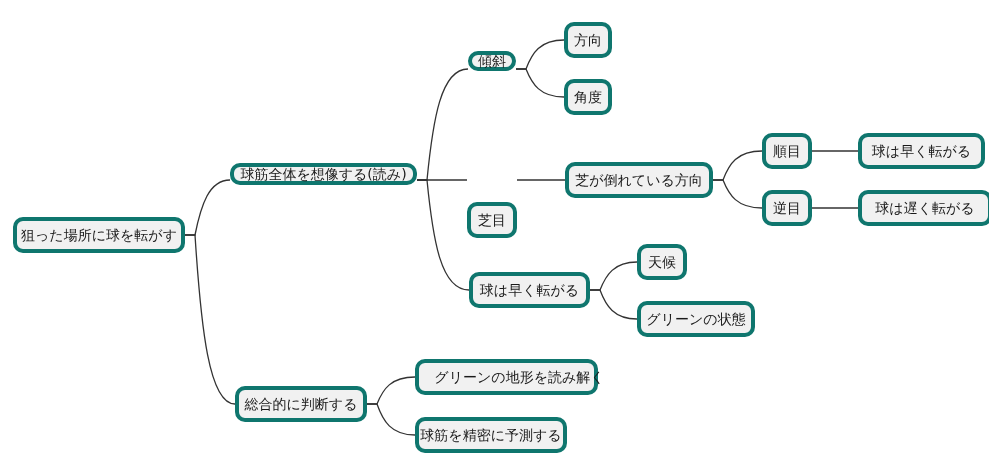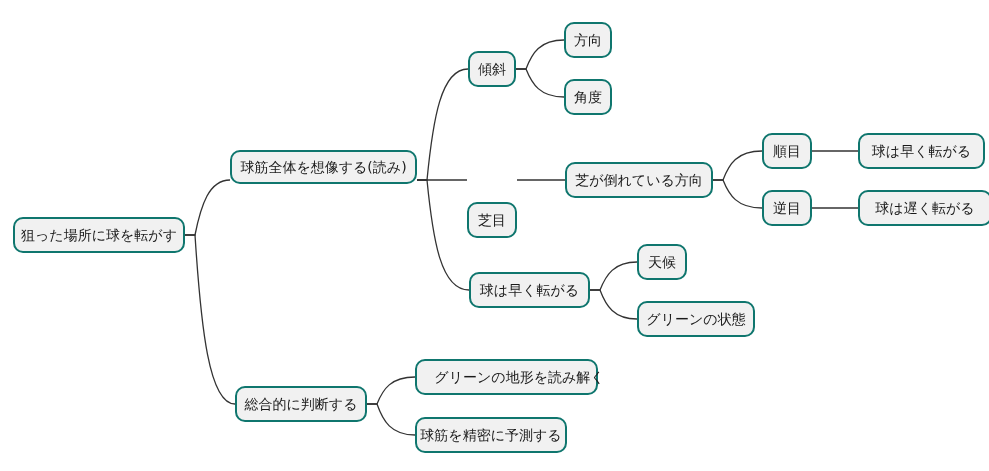--- a/index.html
+++ b/index.html
@@ -24,21 +24,21 @@
   }
   .edges path {
     fill: none;
     stroke: #333333;
     stroke-width: 1.3;
   }
   .node {
     position: absolute;
     box-sizing: border-box;
     background: #f1f1f1;
-    border: 2px solid #0f766e;
+    border: 4px solid #0f766e;
     border-radius: 10px;
     color: #1a1a1a;
     font-size: 14px;
     line-height: 1;
     display: flex;
     align-items: center;
     justify-content: center;
     white-space: nowrap;
   }
 </style>
@@ -60,22 +60,22 @@
     <path d="M713 180 L723 180 C729 195, 737 208, 762 208"></path>
     <path d="M812 151 L858 151"></path>
     <path d="M812 208 L858 208"></path>
     <path d="M590 290 L600 290 C606 275, 614 262, 637 262"></path>
     <path d="M590 290 L600 290 C606 306, 614 319, 637 319"></path>
     <path d="M367 404 L377 404 C383 389, 391 377, 415 377"></path>
     <path d="M367 404 L377 404 C383 421, 391 435, 415 435"></path>
   </svg>
 
   <div class="node" style="left:13px; top:217px; width:172px; height:36px;">狙った場所に球を転がす</div>
-  <div class="node" style="left:230px; top:150px; width:187px; height:34px;">球筋全体を想像する(読み)</div>
-  <div class="node" style="left:468px; top:51px; width:48px; height:36px;">傾斜</div>
+  <div class="node" style="left:230px; top:163px; width:187px; height:22px;">球筋全体を想像する(読み)</div>
+  <div class="node" style="left:468px; top:51px; width:48px; height:20px;">傾斜</div>
   <div class="node" style="left:564px; top:22px; width:48px; height:36px;">方向</div>
   <div class="node" style="left:564px; top:79px; width:48px; height:36px;">角度</div>
   <div class="node" style="left:467px; top:162px; width:50px; height:36px;margin-top:40px;">芝目</div>
   <div class="node" style="left:565px; top:162px; width:148px; height:36px;">芝が倒れている方向</div>
   <div class="node" style="left:762px; top:133px; width:50px; height:36px;">順目</div>
   <div class="node" style="left:858px; top:133px; width:127px; height:36px;">球は早く転がる</div>
   <div class="node" style="left:762px; top:190px; width:50px; height:36px;text-align:right;">逆目</div>
   <div class="node" style="left:858px; top:190px; width:134px; height:36px;">球は遅く転がる</div>
   <div class="node" style="left:469px; top:272px; width:121px; height:36px;">球は早く転がる</div>
   <div class="node" style="left:637px; top:244px; width:50px; height:36px;">天候</div>

